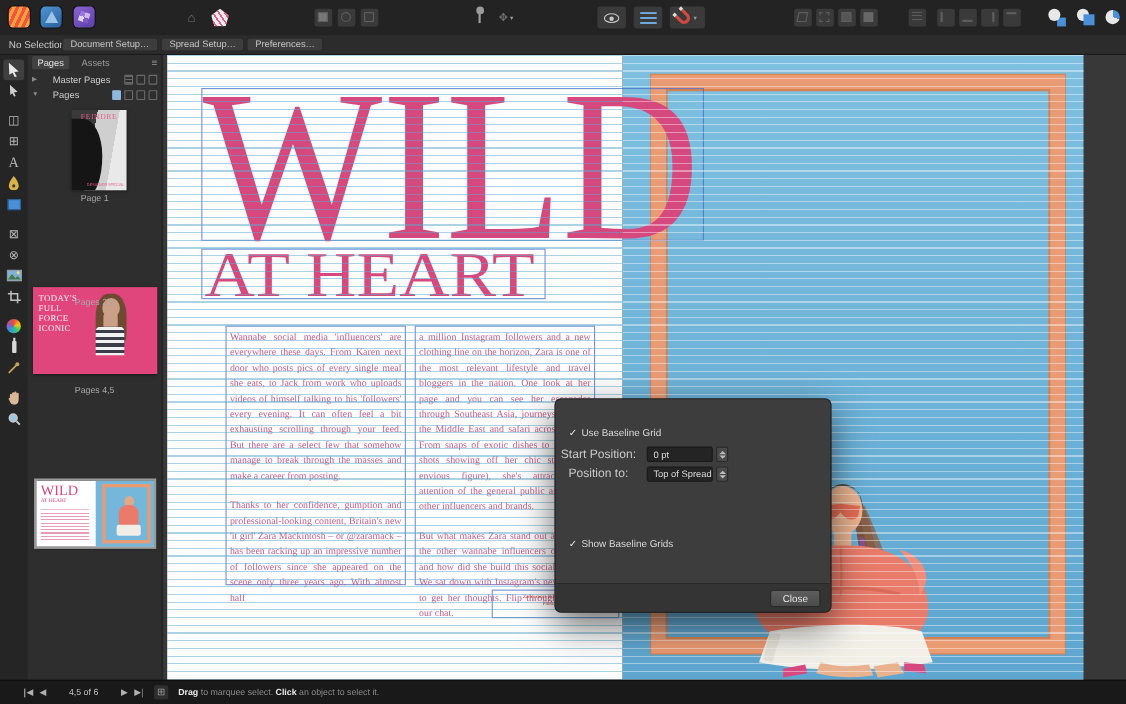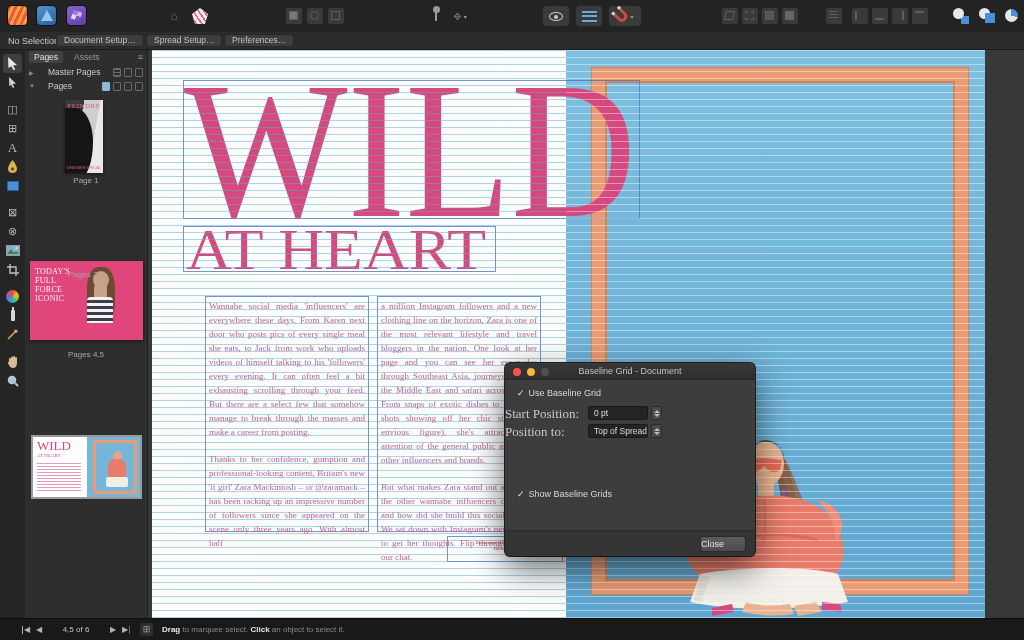--- a/index.html
+++ b/index.html
@@ -100,35 +100,35 @@
   .bodycol p + p { margin-top:13px; }
   .caption { font-family:"Liberation Serif",serif; font-size:4.5px; line-height:6px; color:#c0392b; text-align:center; padding-top:3px; }
   .photo-frame { position:absolute; left:26px; top:18px; width:376px; height:526px; border:13px solid #eb9b73; box-shadow:inset 0 0 0 2px #d5814f, 0 0 0 1px #d5814f; z-index:10; }
 
   
   .dialog { left:505px; top:363px; width:250px; height:193px; background:#3d3d3d; border-radius:5px; box-shadow:0 12px 34px rgba(0,0,0,.6), 0 0 0 1px #262626; z-index:100; }
   .dlg-title { position:absolute; left:0; top:0; width:100%; height:17px; background:linear-gradient(#383838,#2f2f2f); border-radius:5px 5px 0 0; border-bottom:1px solid #262626; }
   .dlg-title .txt { width:100%; text-align:center; font-size:9px; line-height:17px; color:#c2c2c2; }
   .tl { position:absolute; top:5px; width:8px; height:8px; border-radius:50%; }
   .dlg-row { position:absolute; left:0; width:100%; height:15px; }
-  .dlg-label { position:absolute; left:0; width:78px; text-align:left; font-size:13px; color:#c8c8c8; line-height:15px;font-family:Liberation Serif, serif; }
+  .dlg-label { position:absolute; left:0; width:78px; text-align:center; font-size:11px; color:#c8c8c8; line-height:15px; }
   .dlg-check { position:absolute; font-size:9px; color:#d8d8d8; }
   .dlg-check .chk { color:#e8e8e8; margin-right:4px; }
   .dlg-input { position:absolute; left:83px; width:60px; height:14px; background:#242424; border:1px solid #191919; border-radius:2px; color:#dcdcdc; font-size:8.5px; line-height:13px; padding-left:5px; }
   .stepper { position:absolute; left:146px; width:11px; height:14px; background:#4a4a4a; border:1px solid #2a2a2a; border-radius:2px; display:flex; flex-direction:column; align-items:center; justify-content:center; gap:1px; }
   .stepper .up { width:0; height:0; border-left:3px solid transparent; border-right:3px solid transparent; border-bottom:3px solid #bdbdbd; }
   .stepper .dn { width:0; height:0; border-left:3px solid transparent; border-right:3px solid transparent; border-top:3px solid #bdbdbd; }
   .swatch { position:absolute; left:83px; width:30px; height:11px; background:#3da5f0; border:1px solid #1c6db0; }
   .opslider { position:absolute; left:133px; width:97px; height:9px; border-radius:5px; background:repeating-conic-gradient(#9a9a9a 0% 25%, #d8d8d8 0% 50%) 0 0/6px 6px; border:1px solid #222; }
   .opslider .knob { position:absolute; right:-2px; top:-2px; width:11px; height:11px; border-radius:50%; background:#e2e2e2; border:1.5px solid #1a1a1a; }
   .ddbtn { position:absolute; left:131px; width:14px; height:14px; background:#4a4a4a; border:1px solid #2a2a2a; border-radius:0 2px 2px 0; color:#c8c8c8; font-size:6px; text-align:center; line-height:13px; }
   .dlg-input.threshold { width:60px; }
   .dlg-input.threshold .selval { background:#3f74b3; color:#fff; padding:0 2px; }
   .dlg-footer { position:absolute; left:0; bottom:0; width:100%; height:26px; background:#343434; border-radius:0 0 5px 5px; border-top:1px solid #2a2a2a; }
-  .closebtn { position:absolute; right:9px; top:5px; width:46px; height:16px; background:linear-gradient(#5d5d5d,#4b4b4b); border:1px solid #2a2a2a; border-radius:3px; color:#e4e4e4; font-size:9px; text-align:left; line-height:15px; }
+  .closebtn { position:absolute; right:9px; top:5px; width:46px; height:16px; background:linear-gradient(#5d5d5d,#4b4b4b); border:1px solid #2a2a2a; border-radius:3px; color:#e4e4e4; font-size:9px; text-align:center; line-height:15px; }
 
   
   .statusbar { left:0; top:618px; width:1024px; height:22px; background:#191919; border-top:1px solid #0d0d0d; }
   .snav { position:absolute; top:0; height:22px; color:#b0b0b0; font-size:8px; line-height:22px; }
   .snav.bar-l { border-left:1px solid #b0b0b0; padding-left:1px; height:8px; top:7px; line-height:8px; }
   .snav.bar-r { border-right:1px solid #6a6a6a; padding-right:1px; height:8px; top:7px; line-height:8px; }
   .spage { position:absolute; top:0; color:#c2c2c2; font-size:8px; line-height:22px; }
   .sgrid { position:absolute; top:4px; width:13px; height:13px; background:#2e2e2e; border-radius:2px; color:#9a9a9a; font-size:9px; text-align:center; line-height:13px; }
   .shint { position:absolute; top:0; font-size:8px; line-height:22px; color:#8a8a8a; }
   .shint b { color:#e8e8e8; font-weight:bold; }
@@ -310,21 +310,21 @@
       <span class="arrow">▼</span>
       <span class="rlabel">Pages</span>
       <span class="ricons">
         <span class="ric fill"></span>
         <span class="ric"></span>
         <span class="ric"></span>
         <span class="ric"></span>
       </span>
     </div>
 
-    <div class="thumb cover1" style="left:40px;top:50px;width:38px;height:73px">
+    <div class="thumb cover1" style="left:40px;top:50px;width:50px;height:73px">
       <div class="silh"></div>
       <div class="ttl">FEINDRE</div>
       <div class="sub">DESIGNER SPECIAL</div>
     </div>
     <div class="thumblabel" style="top:126px">Page 1</div>
 
     <div class="thumb spread2" style="left:5px;top:138px;width:113px;height:79px">
       <div class="txt" style="white-space:pre-line;width:40px">TODAY'S FULL FORCE ICONIC</div>
       <div class="fig-hair"></div>
         <div class="fig-head"></div>
@@ -402,26 +402,20 @@
     <div class="tframe caption" style="left:299px;top:486px;width:116px;height:26px">
       <div>Zara's most-liked Instagram post</div>
       <div>Photography</div>
     </div>
 
     <div class="gridlines-left"></div>
     <div class="gridlines-right"></div>
   </div>
 
   <div class="abs dialog">
-    <div class="dlg-title">
-      <div class="tl" style="left:8px;background:#f2544d"></div>
-      <div class="tl" style="left:22px;background:#f6b83d"></div>
-      <div class="tl" style="left:36px;background:#4f4f4f"></div>
-      <div class="txt">Baseline Grid - Document</div>
-    </div>
 
     <div class="dlg-check" style="left:12px;top:25px">
       <span class="chk">✓</span><span>Use Baseline Grid</span>
     </div>
 
     <div class="dlg-row" style="top:43px">
       <div class="dlg-label">Start Position:</div>
       <div class="dlg-input">0 pt</div>
       <div class="stepper">
           <div class="up"></div>

